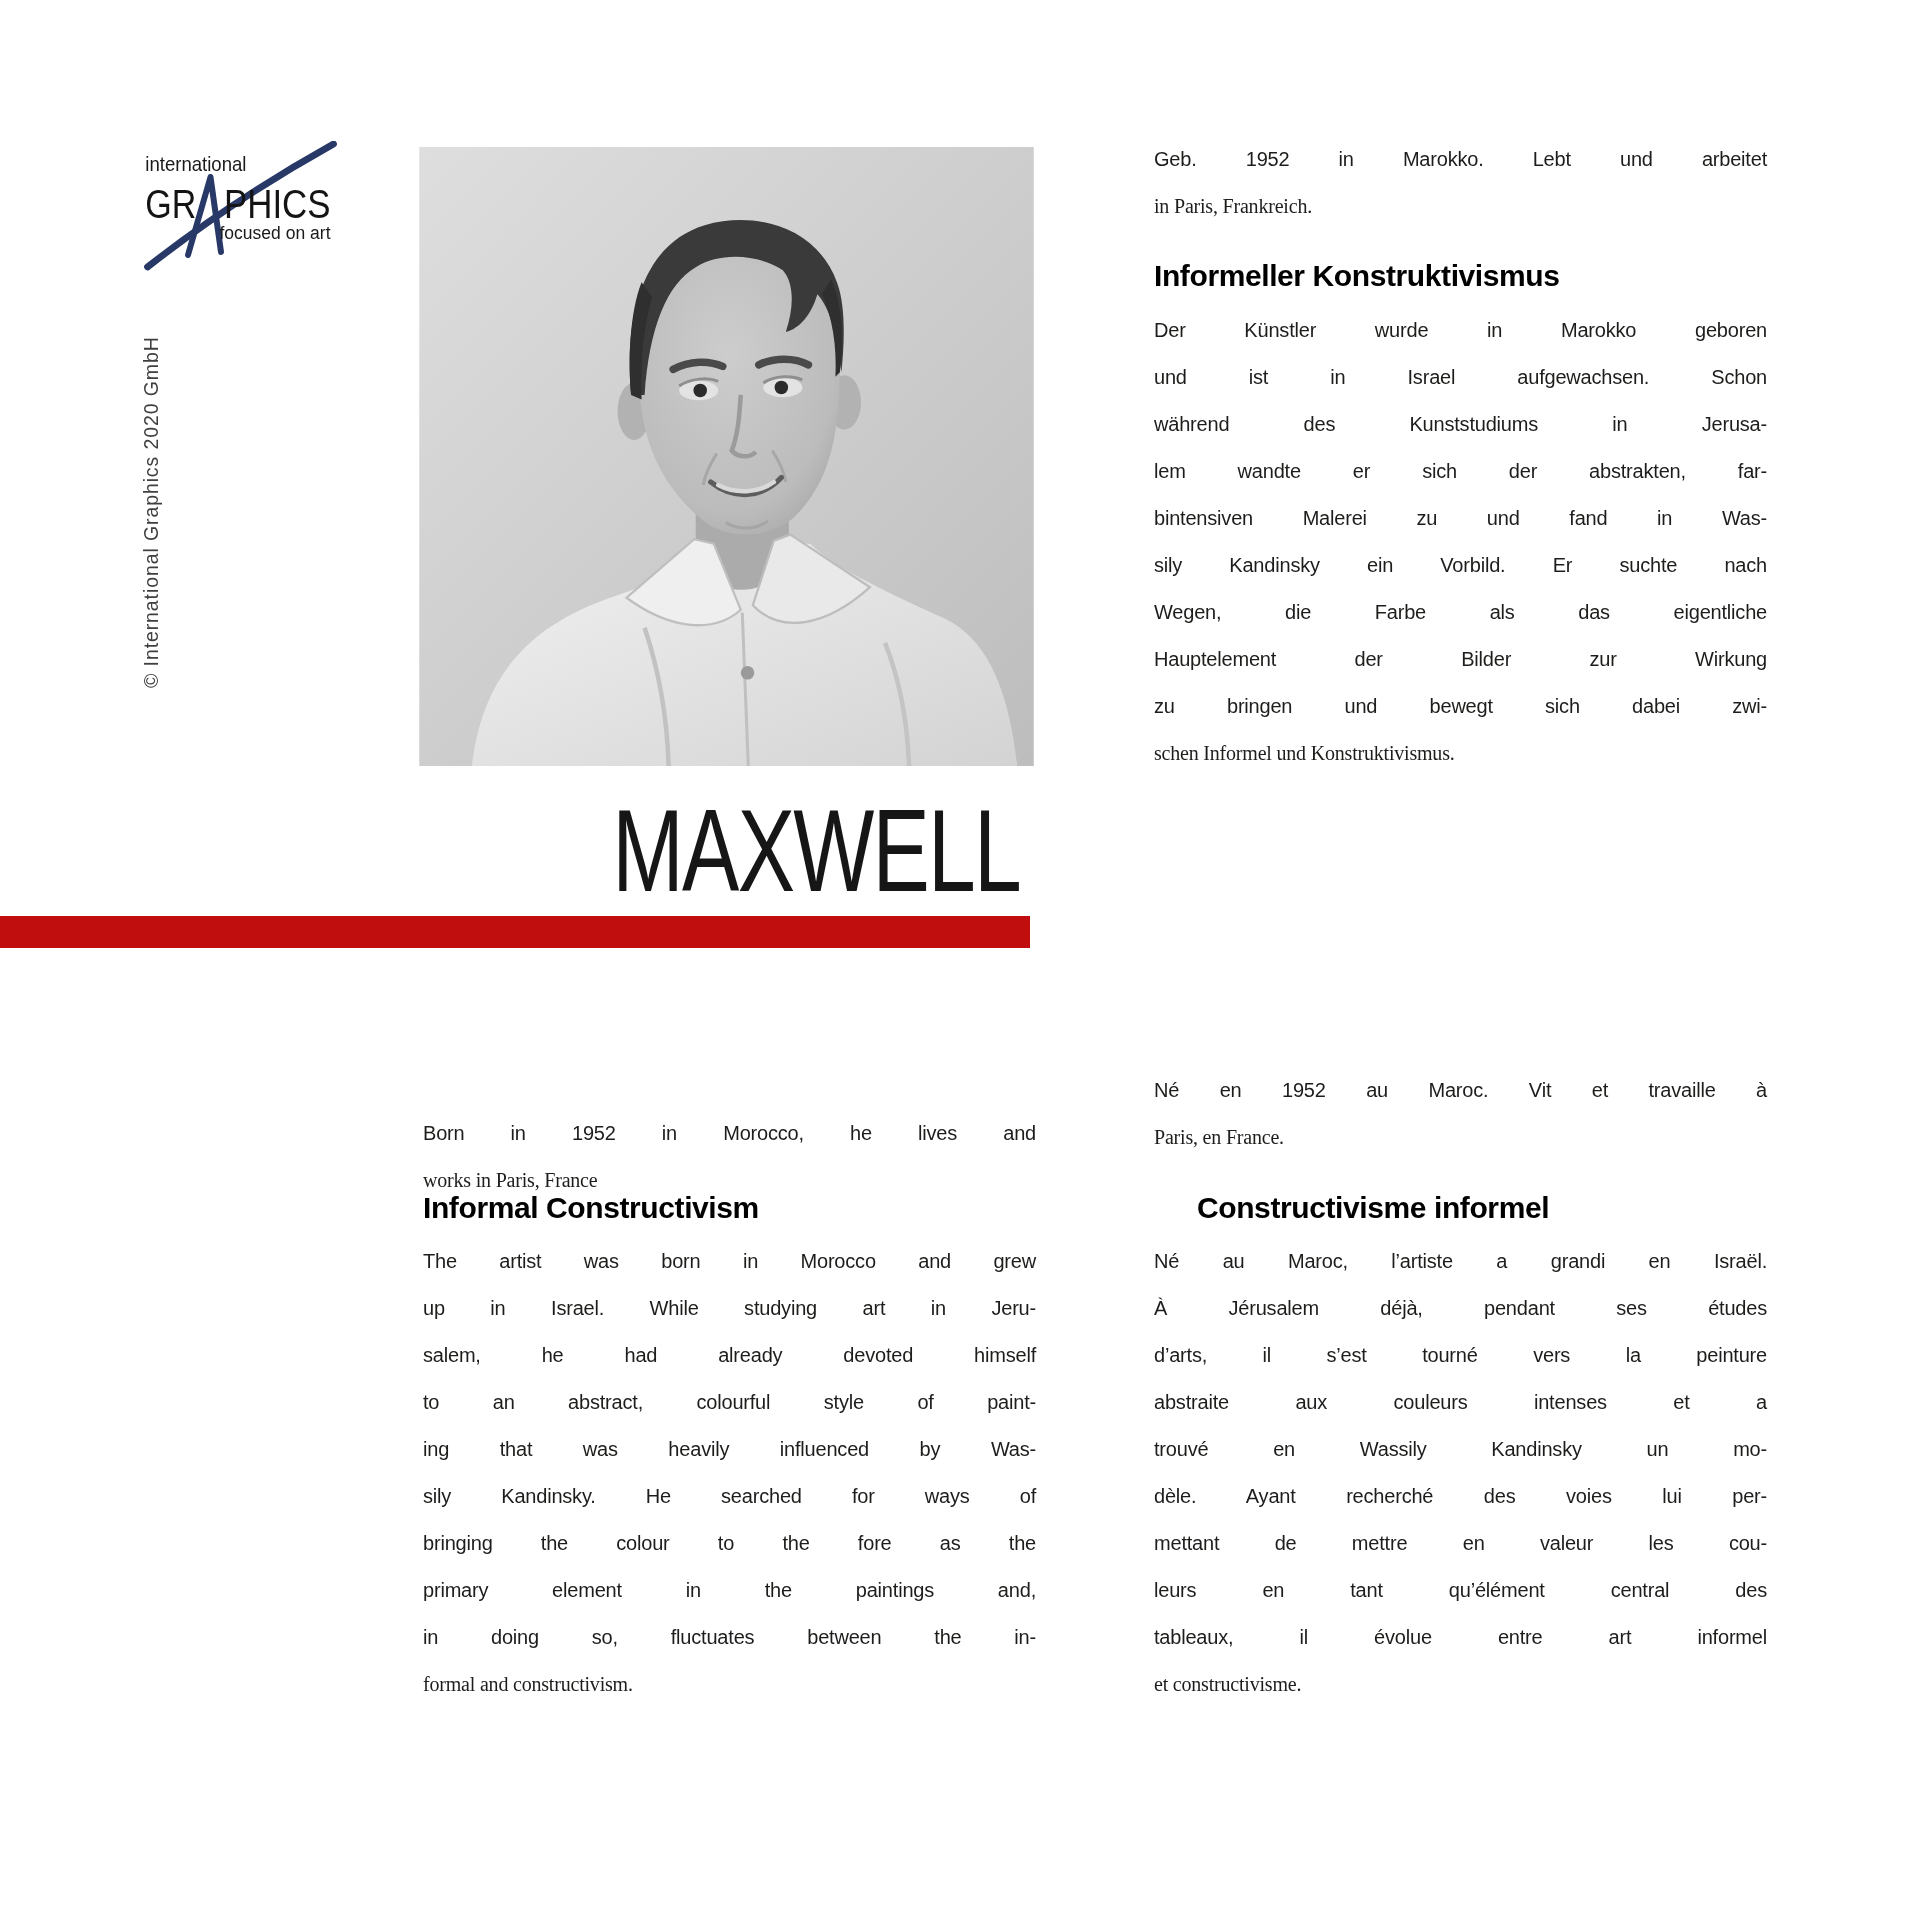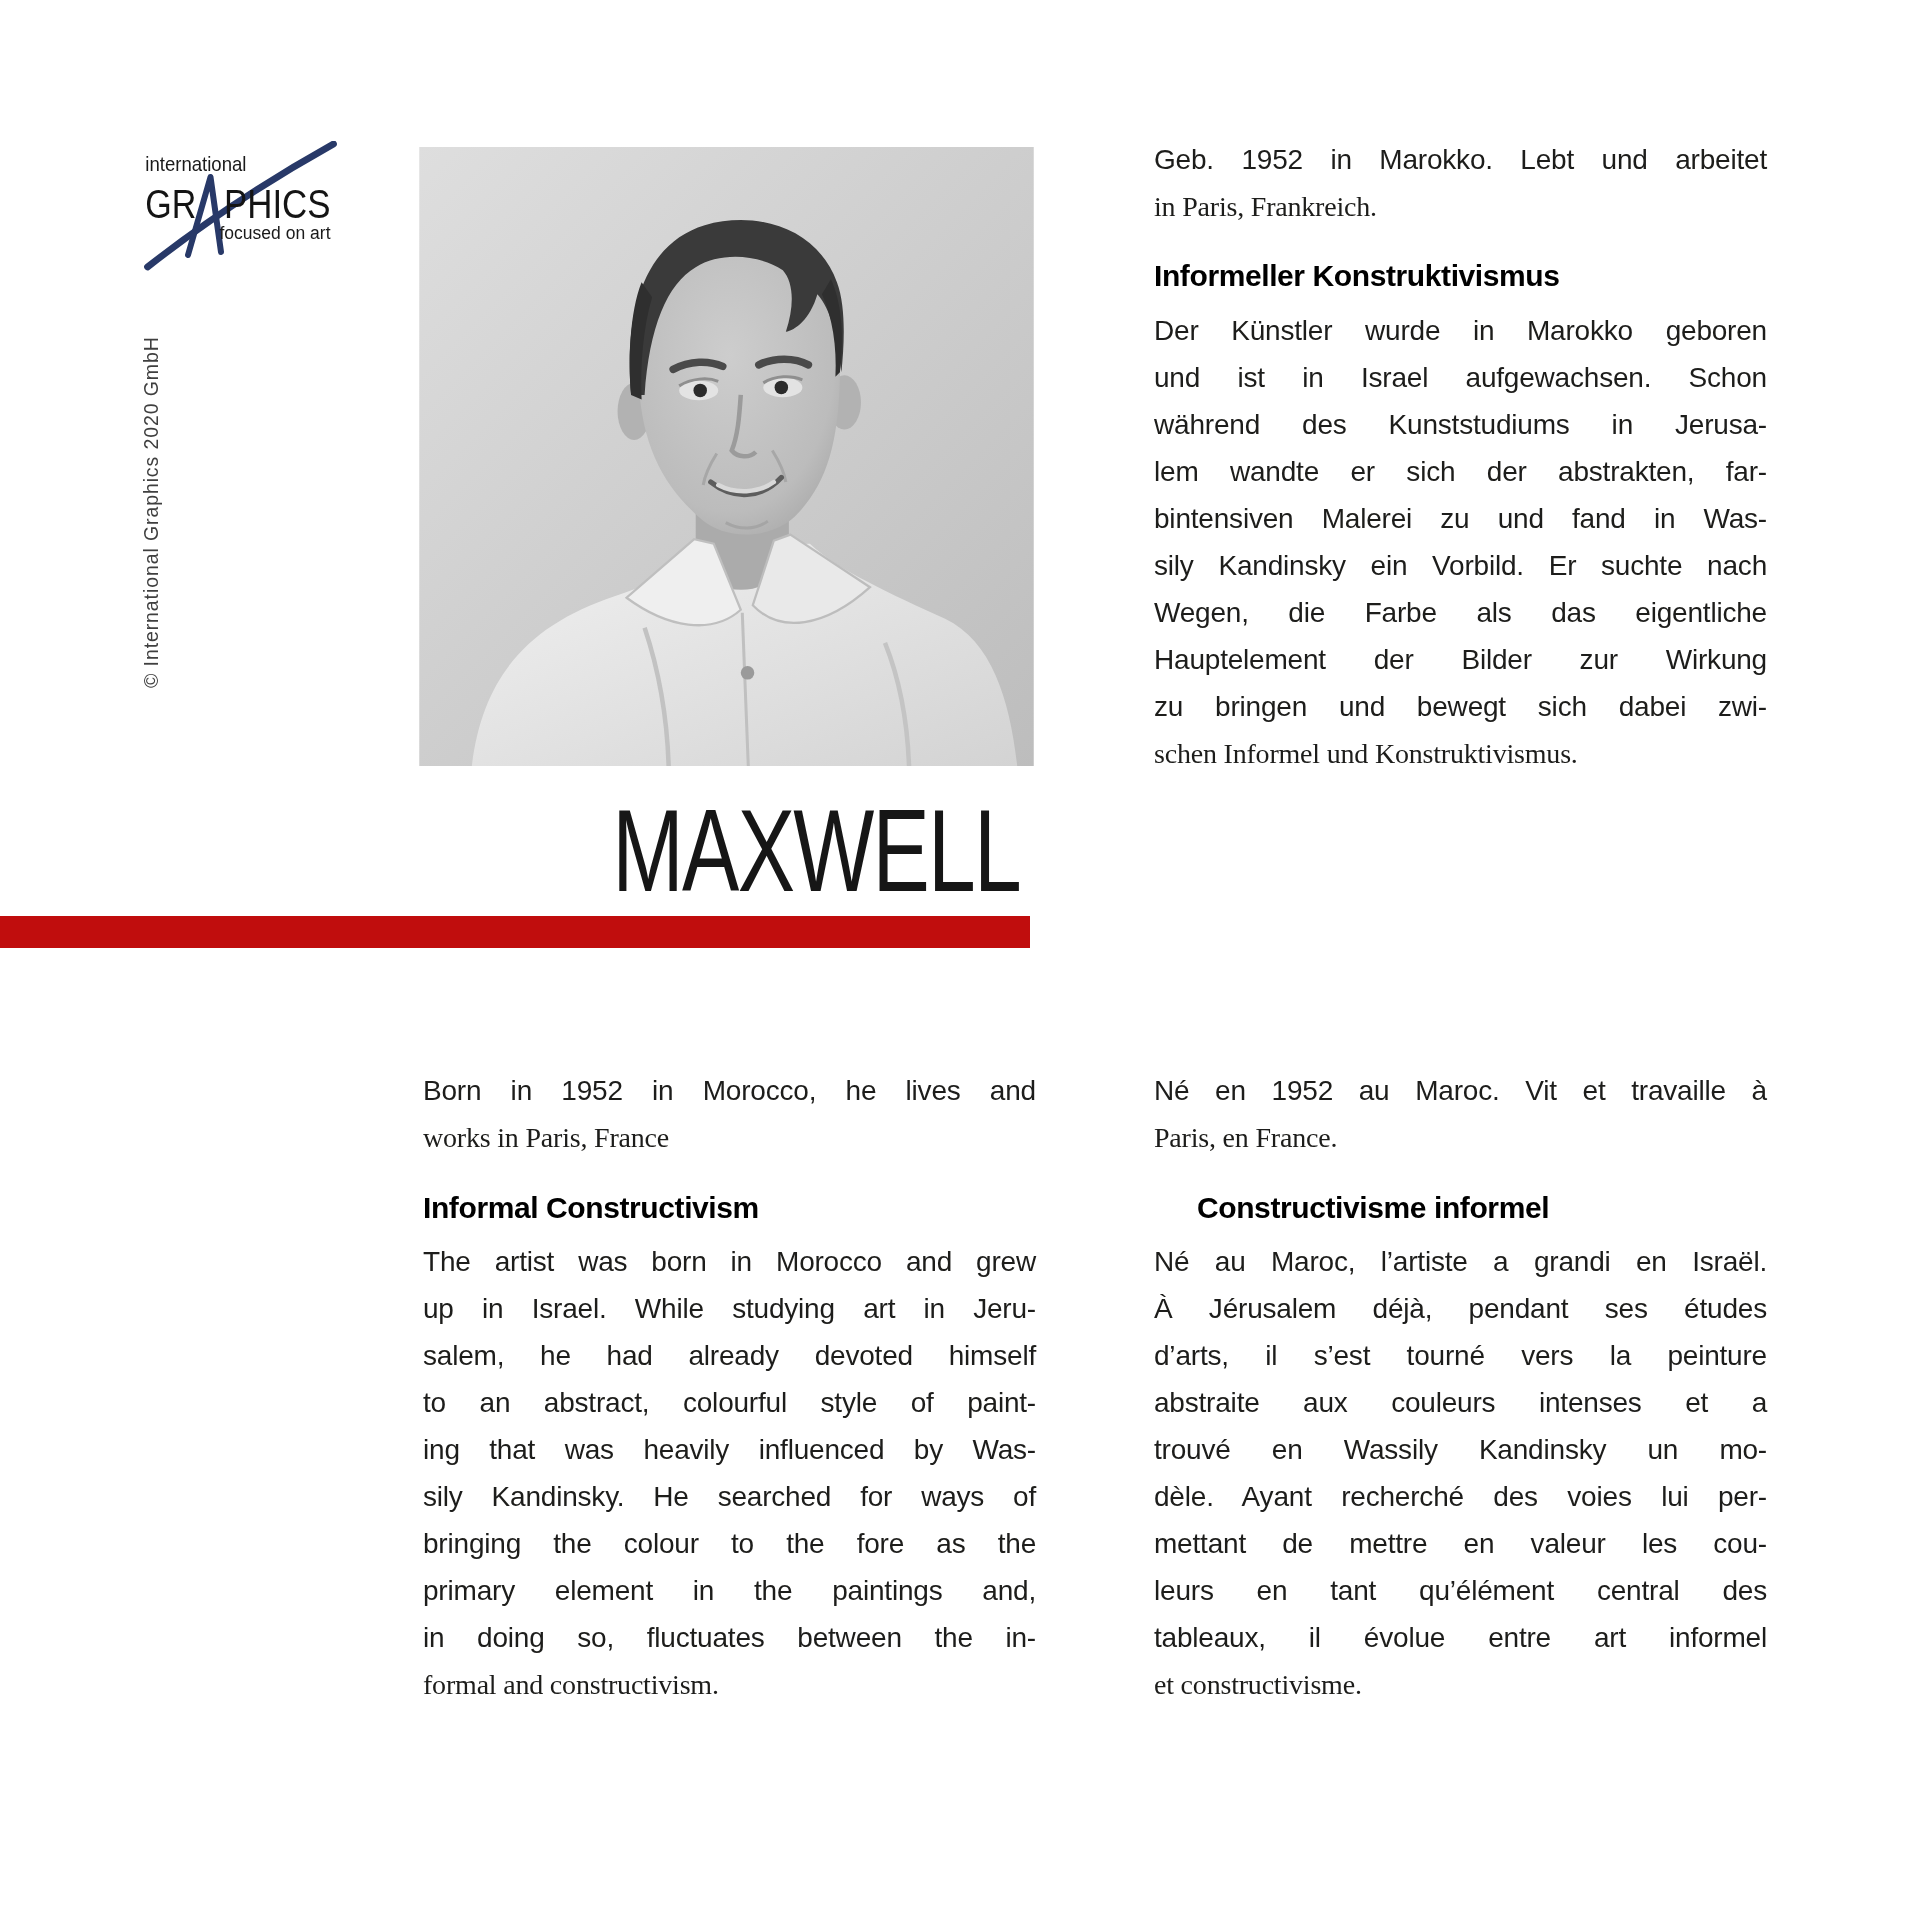--- a/index.html
+++ b/index.html
@@ -18,32 +18,32 @@
   .photo{position:absolute;left:419px;top:147px;width:615px;height:619px;}
 
   
   .title{position:absolute;top:793px;right:896px;height:116px;line-height:116px;
          font-size:116px;font-weight:300;letter-spacing:-2.3px;color:#161616;
          transform:scaleX(0.74);transform-origin:100% 50%;white-space:nowrap;}
 
   .redbar{position:absolute;left:0;top:916px;width:1030px;height:32px;}
 
   
-  .block{position:absolute;width:613px;font-size:28px;line-height:47px;letter-spacing:-0.2px;}
+  .block{position:absolute;width:613px;font-size:20px;line-height:47px;letter-spacing:-0.2px;}
   .tline{width:100%;}
   .jline{text-align:justify;text-align-last:justify;}
   .lline{text-align:left;font-family:Liberation Serif, serif;}
   .heading{position:absolute;width:613px;font-size:30px;line-height:47px;font-weight:bold;
            color:#000000;letter-spacing:-0.4px;}
 
   .de-intro{left:1154px;top:136px;}
   .de-heading{left:1154px;top:252px;}
   .de-body{left:1154px;top:307px;}
 
-  .en-intro{left:423px;top:1067px;}
+  .en-intro{left:423px;top:1110px;}
   .en-heading{left:423px;top:1184px;}
   .en-body{left:423px;top:1238px;}
 
   .fr-intro{left:1154px;top:1067px;}
   .fr-heading{left:1197px;top:1184px;}
   .fr-body{left:1154px;top:1238px;}
 </style>
 </head>
 <body>
 

